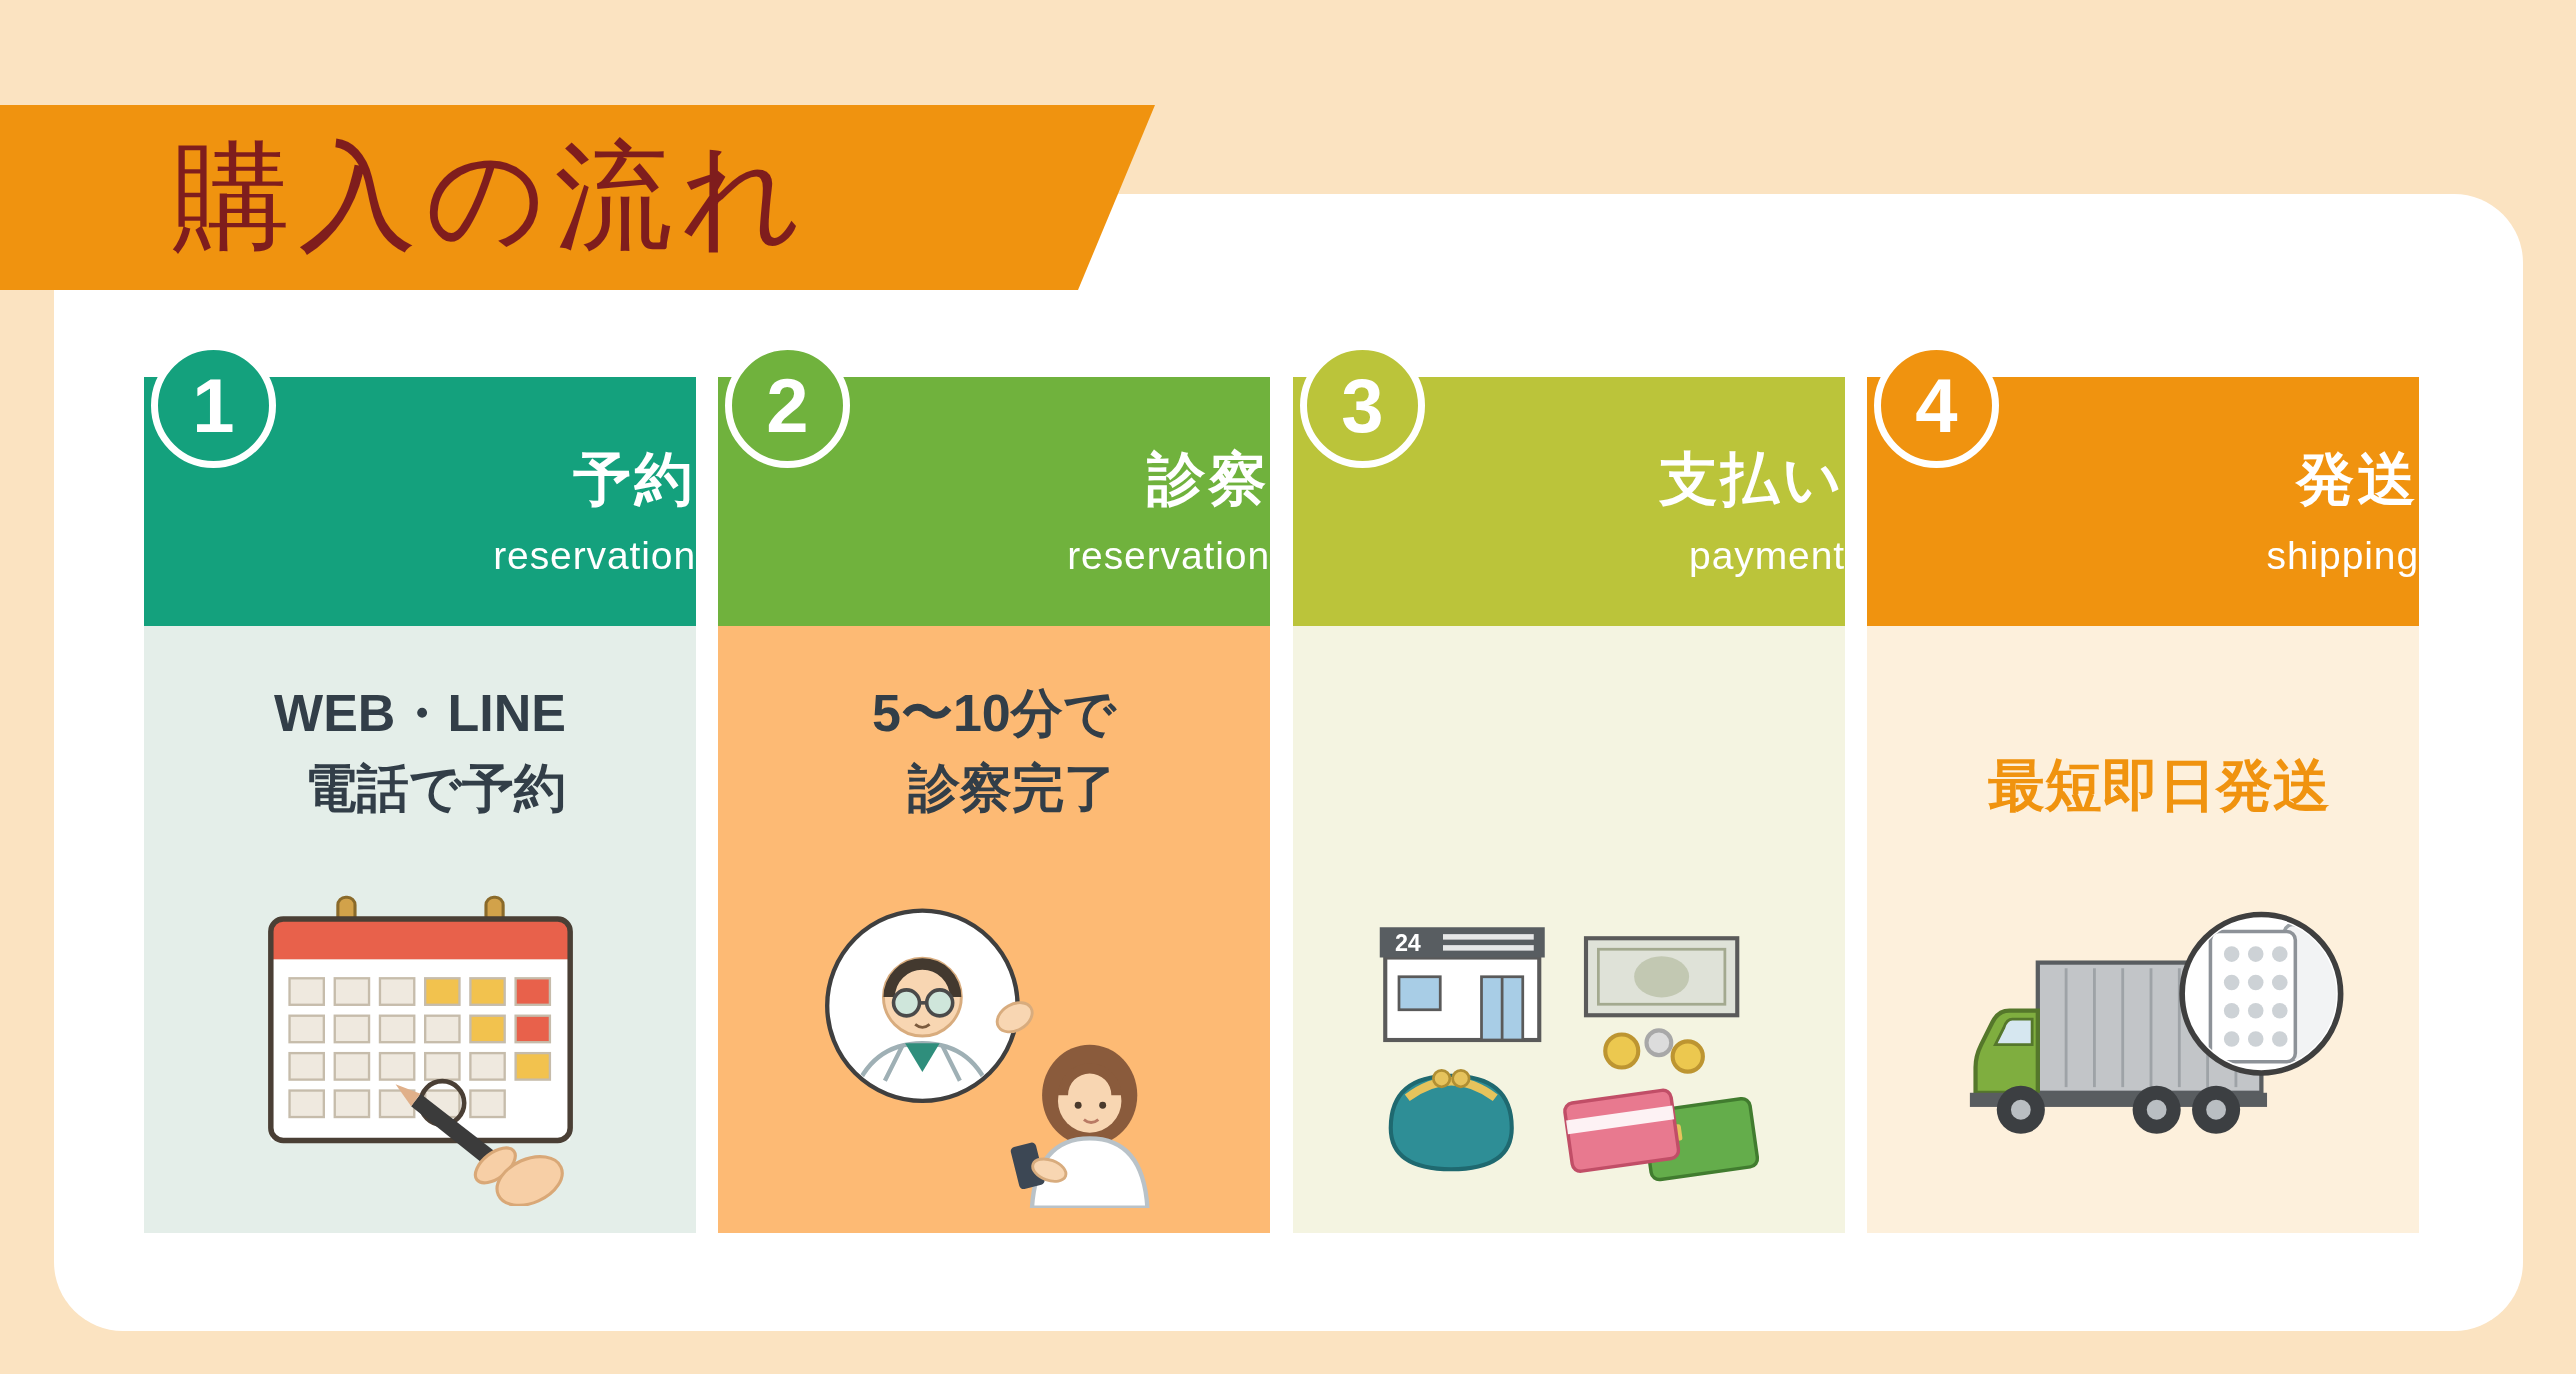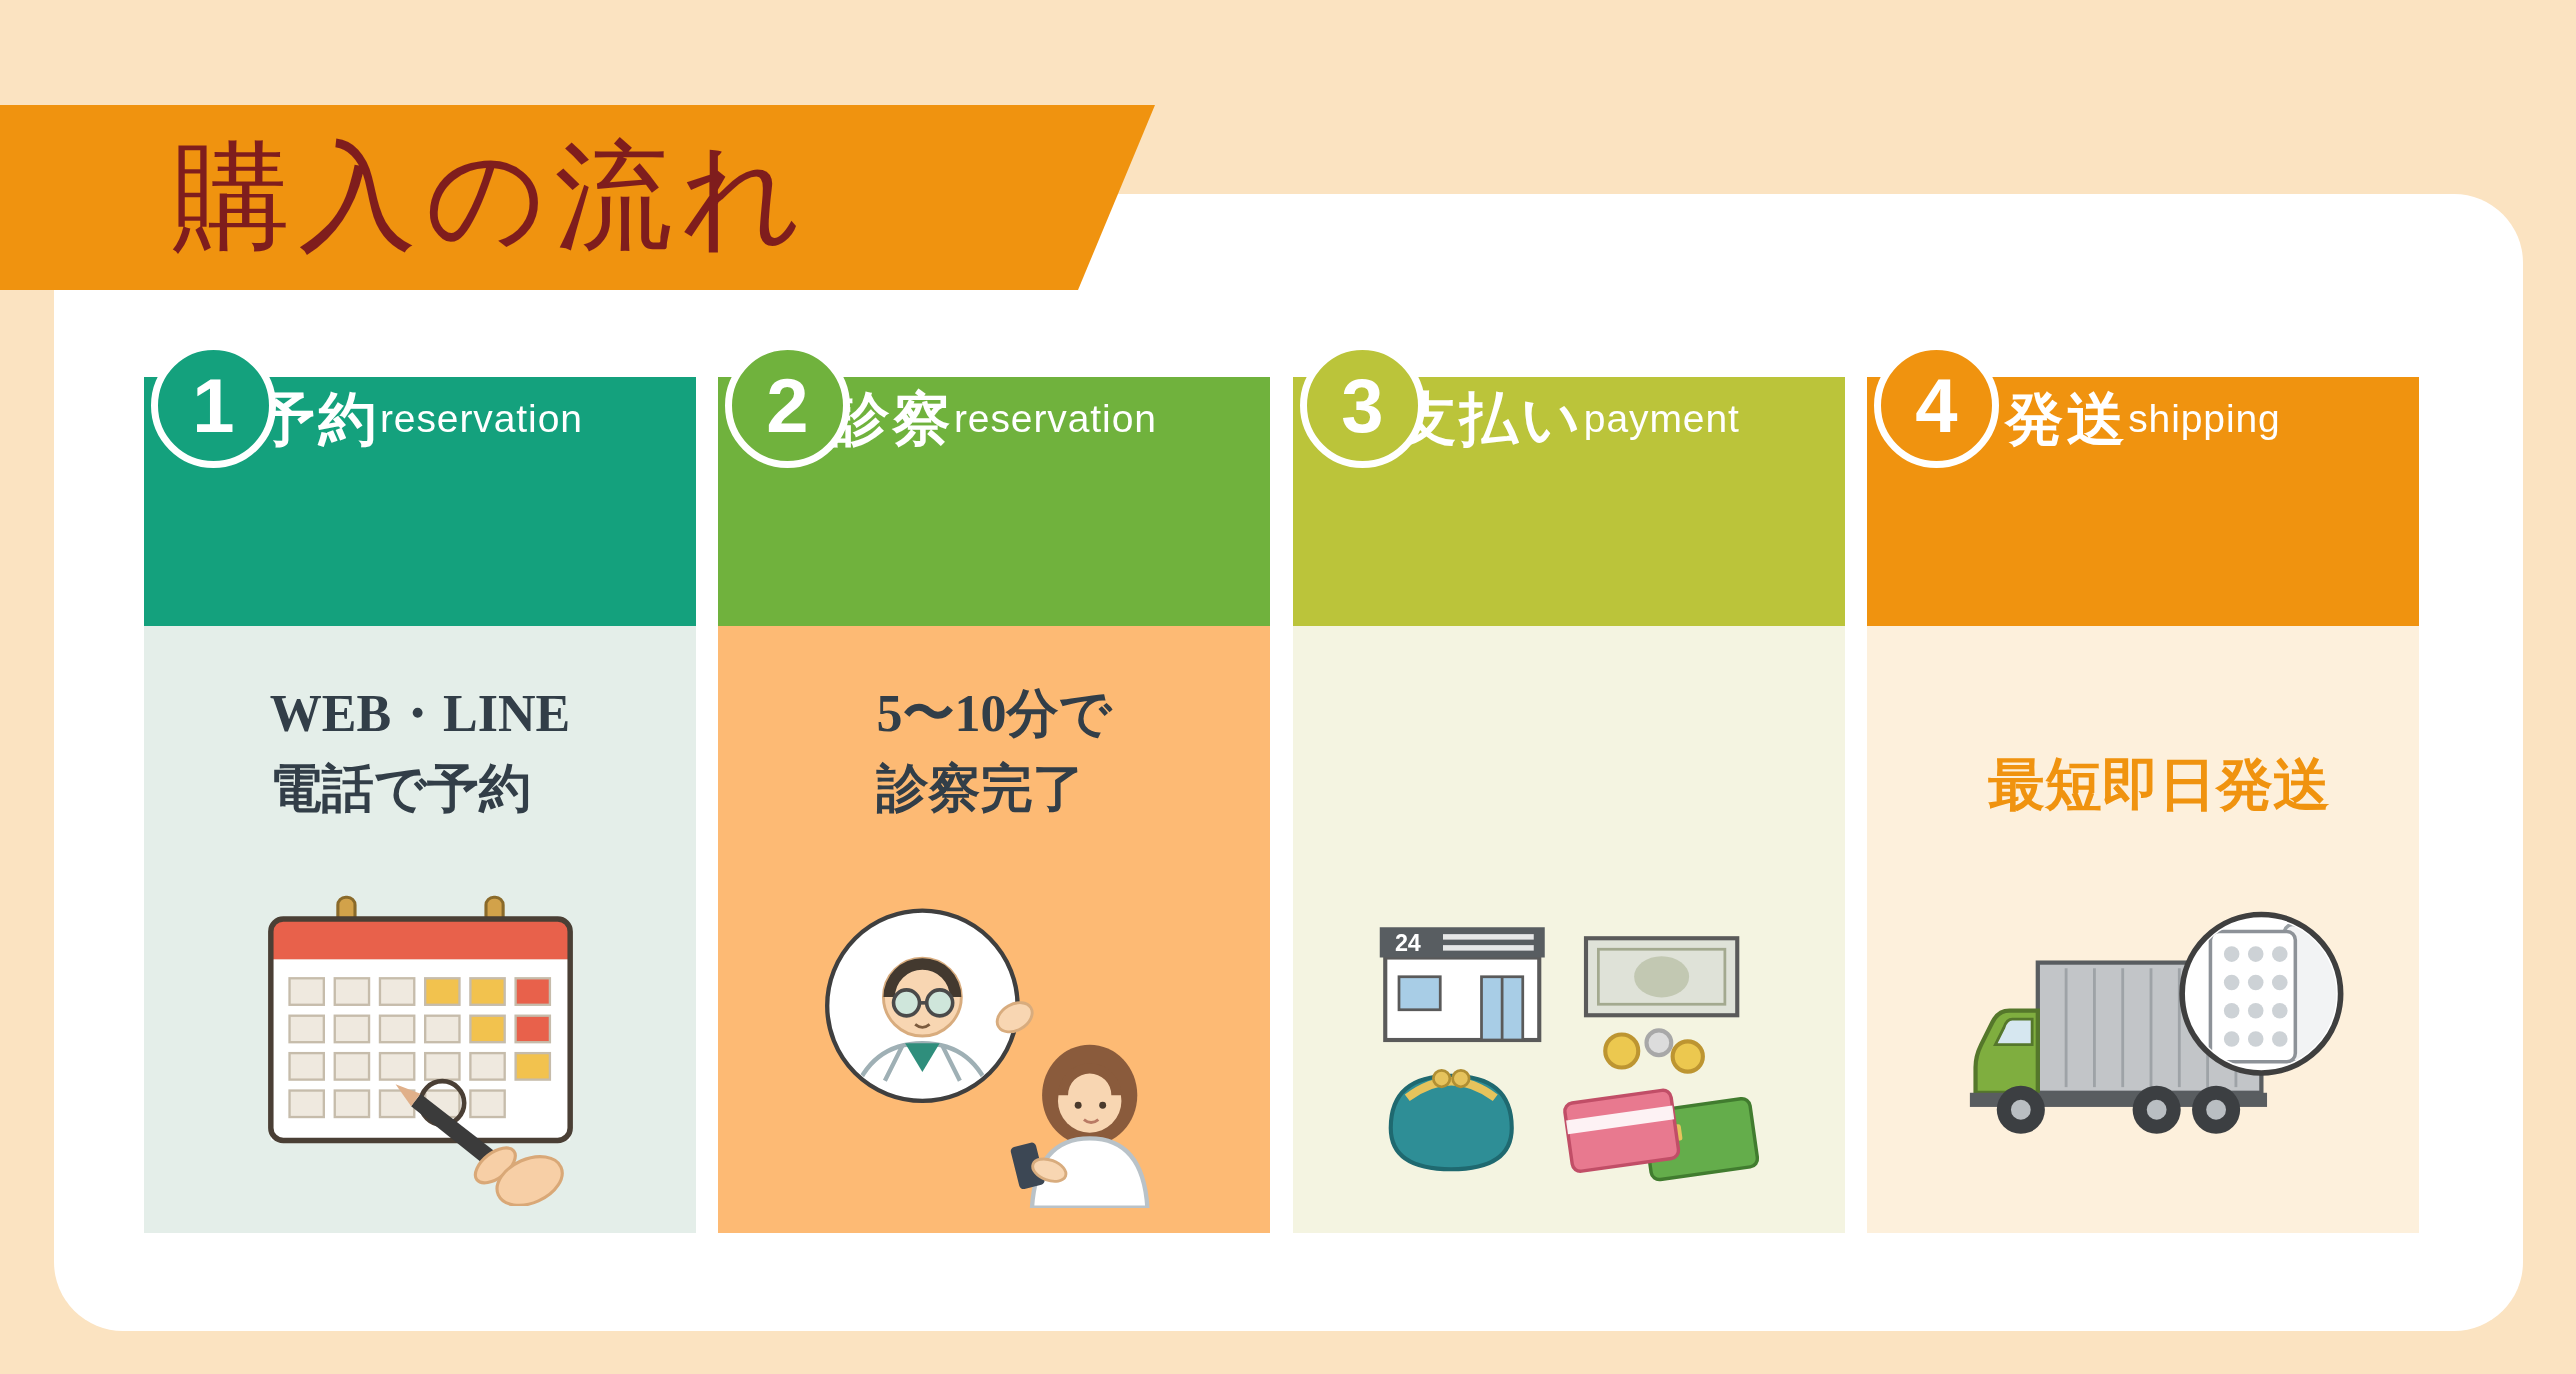--- a/index.html
+++ b/index.html
@@ -41,34 +41,34 @@
     width:125px; height:125px; border-radius:50%;
     border:7.7px solid #ffffff;
     display:flex; align-items:center; justify-content:center;
     z-index:2;
   }
   .badge span { color:#ffffff; font-size:76px; font-weight:bold; line-height:1; }
 
   .step-header {
     position:absolute; left:0; top:34px;
     width:100%; height:249px;
-    display:flex; flex-direction:row; align-items:flex-start; justify-content:center;
-    padding-top:4px;
+    display:flex; flex-direction:column; align-items:flex-end; justify-content:center;
+    padding-top:16px;
   }
   .step-title { color:#ffffff; font-size:58px; font-weight:bold; letter-spacing:3.4px; }
   .step-subtitle { color:#ffffff; font-size:39px; margin-top:15.5px; letter-spacing:0.9px; }
 
   .step-body {
     position:absolute; left:0; top:283px;
     width:100%; height:607px;
     display:flex; flex-direction:column; align-items:center;
   }
   .desc {
-    padding-top:50px; text-align:left;
-    color:#323e48; font-size:52px; font-weight:bold; line-height:1.45;font-family:Liberation Serif, serif;
+    padding-top:50px; text-align:right;
+    color:#323e48; font-size:52px; font-weight:bold; line-height:1.45;
   }
   .step-4 .desc { padding-top:118px; color:#f0930f; font-size:57px; }
 
   .illo { margin-top:auto; }
   .step-1 .illo { margin-bottom:24px; }
   .step-2 .illo { margin-bottom:22px; }
   .step-3 .illo { margin-bottom:36px; }
   .step-4 .illo { margin-bottom:41px; }
 
   

